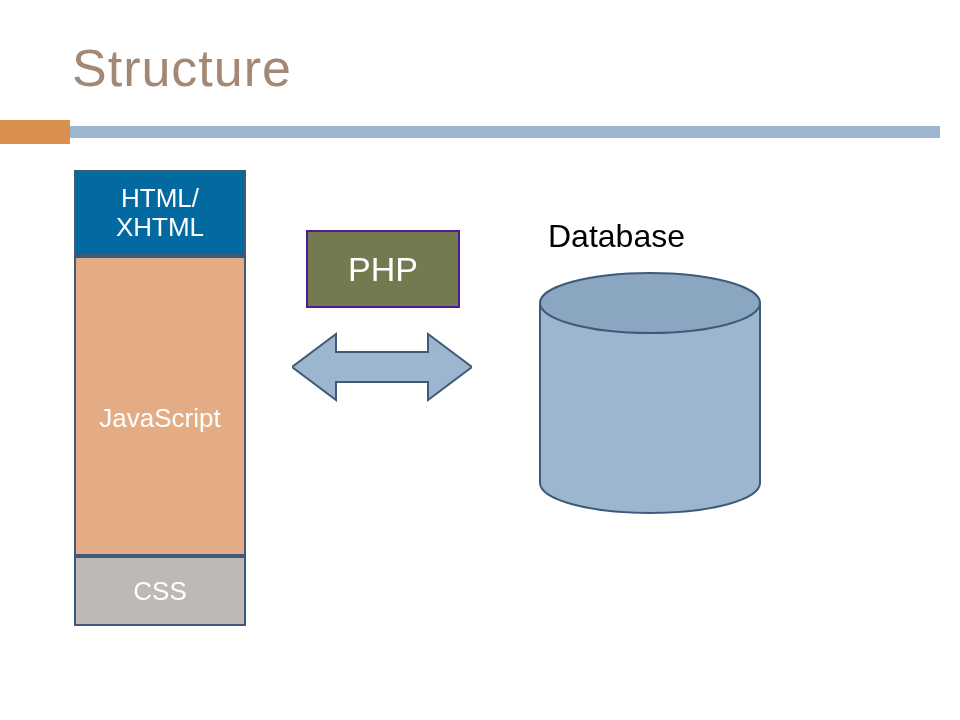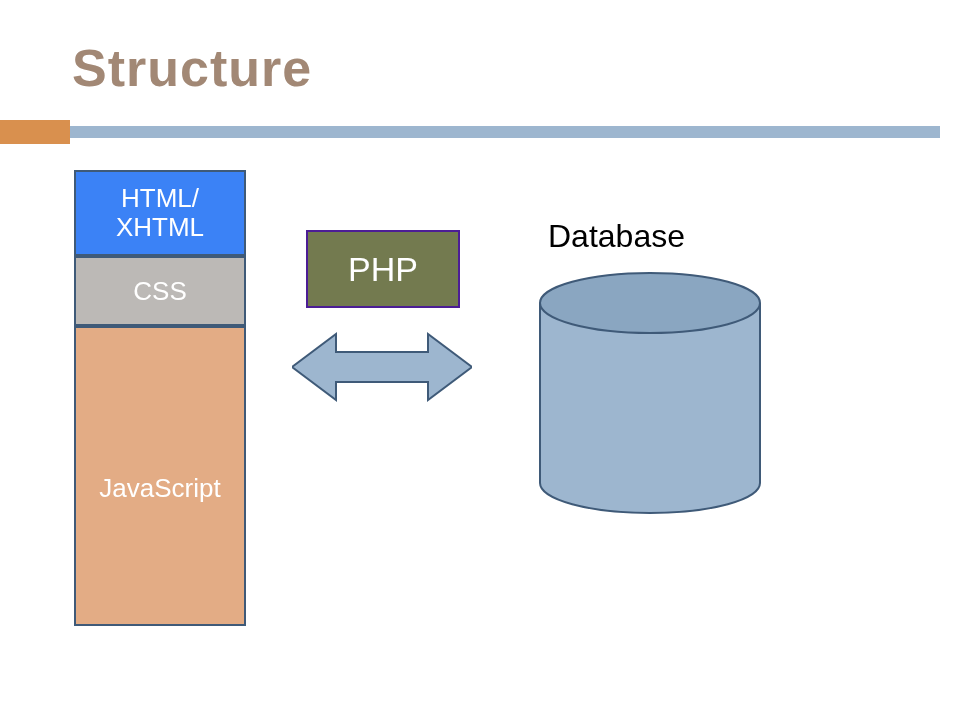--- a/index.html
+++ b/index.html
@@ -11,21 +11,21 @@
     font-family: "Segoe UI", Arial, sans-serif;
     position: relative;
     overflow: hidden;
   }
   .title {
     position: absolute;
     top: 38px;
     left: 72px;
     font-size: 52px;
     color: #a28875;
-    font-weight: 700;
+    font-weight: 400;
     letter-spacing: 1px;
   }
   .rule-bar {
     position: absolute;
     top: 120px;
     left: 0;
     width: 960px;
     height: 0;
   }
   .rule-accent {
@@ -56,21 +56,21 @@
     border: 2px solid #3f5a78;
     text-align: center;
     color: #fff;
     font-size: 26px;
     display: flex;
     flex-direction: column;
     align-items: center;
     justify-content: center;
     line-height: 1.1;
   }
-  .cell-html  { height: 86px;  background: #3b82f6; }
+  .cell-html  { height: 86px;  background: #0369a1; }
   .cell-css   { height: 70px;  background: #bcb9b6; border-top: none; }
   .cell-js    { height: 300px; background: #e3ac85; border-top: none; justify-content: flex-start; padding-top: 24px; }
 
   
   .php-box {
     position: absolute;
     left: 306px;
     top: 230px;
     width: 150px;
     height: 74px;
@@ -118,25 +118,25 @@
 
 <div class="rule-bar">
   <div class="rule-accent"></div>
   <div class="rule-line"></div>
 </div>
 
 <div class="stack">
   <div class="cell cell-html">
     <span>HTML/<br>XHTML</span>
   </div>
+  <div class="cell cell-js">
+    <span>JavaScript</span>
+  </div>
   <div class="cell cell-css">
     <span>CSS</span>
-  </div>
-  <div class="cell cell-js">
-    <span>JavaScript</span>
   </div>
 </div>
 
 <div class="php-box">
   <span>PHP</span>
 </div>
 
 <svg class="dbl-arrow" viewBox="0 0 180 74">
   <polygon points="0,37 44,4 44,22 136,22 136,4 180,37 136,70 136,52 44,52 44,70" fill="#9db6cf" stroke="#3f5a78" stroke-width="2"></polygon>
 </svg>

